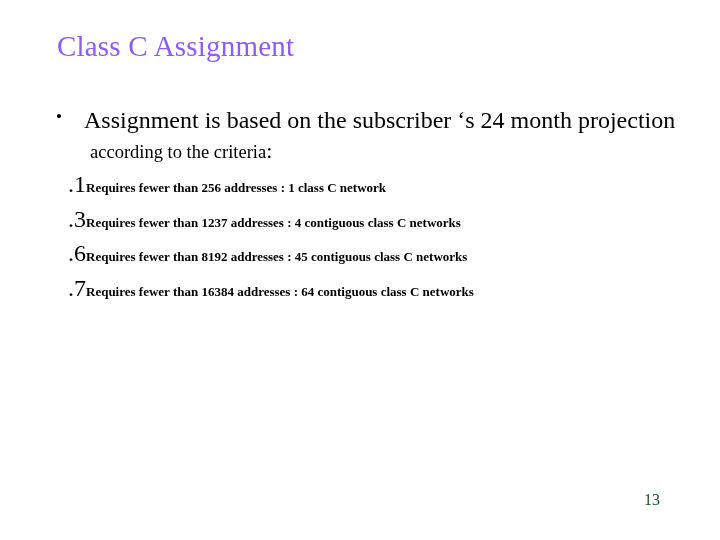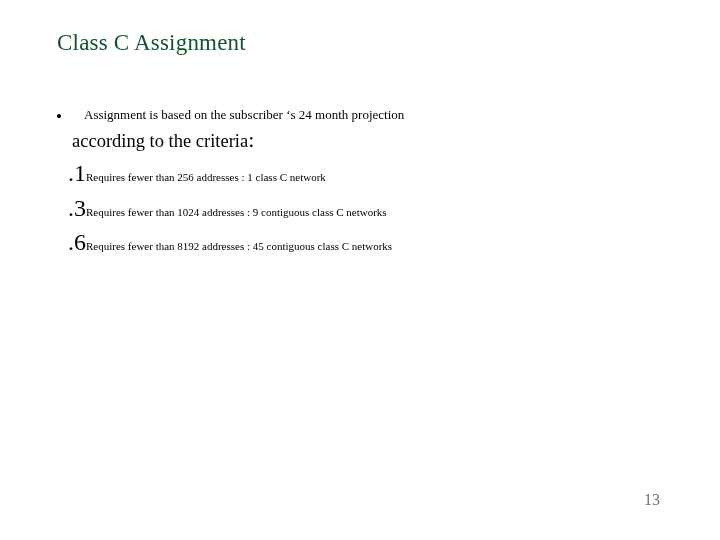--- a/index.html
+++ b/index.html
@@ -17,22 +17,22 @@
   .slide {
     position: relative;
     width: 720px;
     height: 540px;
     box-sizing: border-box;
   }
   .slide-title {
     position: absolute;
     left: 57px;
     top: 30px;
-    font-size: 23px;
-    color: #14532d;
+    font-size: 29px;
+    color: #8b5cf6;
     font-family: "Liberation Serif", serif;
     letter-spacing: 0.2px;
     white-space: nowrap;
   }
   .body-block {
     position: absolute;
     left: 46px;
     top: 108px;
     width: 660px;
   }
@@ -44,53 +44,54 @@
   }
   .bullet-dot {
     position: absolute;
     left: 10px;
     top: 0px;
     font-size: 17px;
   }
   .bullet-text {
     display: block;
     margin-left: 38px;
-    font-size: 13px;
+    font-size: 24px;
   }
   .bullet-text2 {
     display: block;
-    margin-left: 26px;
+    margin-left: 44px;
     font-size: 18.5px;
     margin-top: 8px;
   }
   .colon-big {
     font-size: 22px;
   }
   .numbered-list {
     margin-top: 9px;
   }
   .num-row {
     position: relative;
     height: 34.5px;
     white-space: nowrap;
     margin-left: 22px;
   }
   .num-lead {
     font-size: 24px;
     vertical-align: baseline;
   }
   .num-rest {
-    font-size: 11px;
+    font-size: 13px;
+    font-weight: bold;
   }
   .page-number {
     position: absolute;
     right: 60px;
     bottom: 31px;
     font-size: 16px;
-    color: #737373;
+    color: #14532d;
     font-family: "Liberation Serif", serif;
   }
 </style>
 </head>
 <body>
 
 <div class="slide">
 
   <div class="slide-title">Class C Assignment</div>
 
@@ -103,28 +104,31 @@
     </div>
 
     <div class="numbered-list">
 
       <div class="num-row">
         <span class="num-lead">.1</span><span class="num-rest">Requires fewer than 256 addresses : 1 class C network</span>
       </div>
 
 
       <div class="num-row">
-        <span class="num-lead">.3</span><span class="num-rest">Requires fewer than 1024 addresses : 9 contiguous class C networks</span>
+        <span class="num-lead">.3</span><span class="num-rest">Requires fewer than 1237 addresses : 4 contiguous class C networks</span>
       </div>
 
 
 
       <div class="num-row">
         <span class="num-lead">.6</span><span class="num-rest">Requires fewer than 8192 addresses : 45 contiguous class C networks</span>
       </div>
 
+      <div class="num-row">
+        <span class="num-lead">.7</span><span class="num-rest">Requires fewer than 16384 addresses : 64 contiguous class C networks</span>
+      </div>
 
     </div>
   </div>
 
   <div class="page-number">13</div>
 
 </div>
 
 </body></html>

